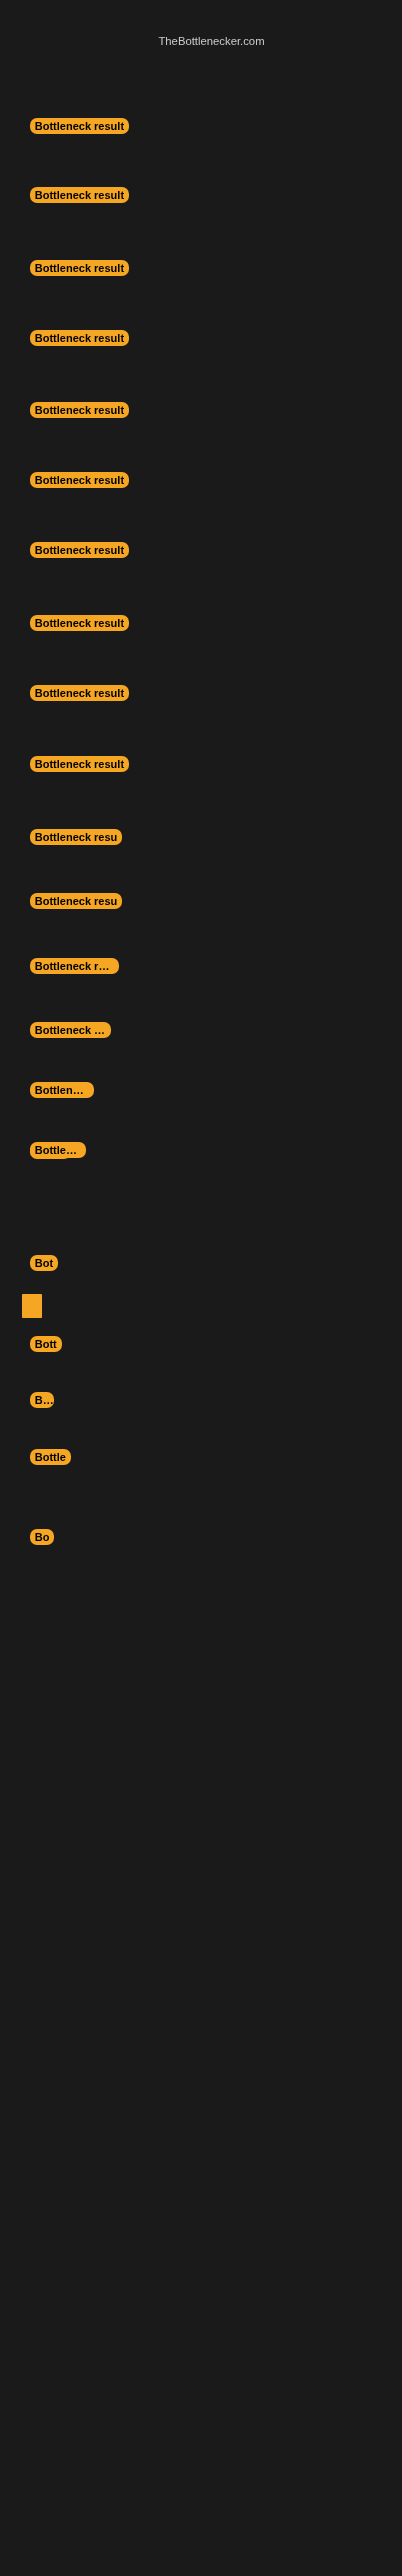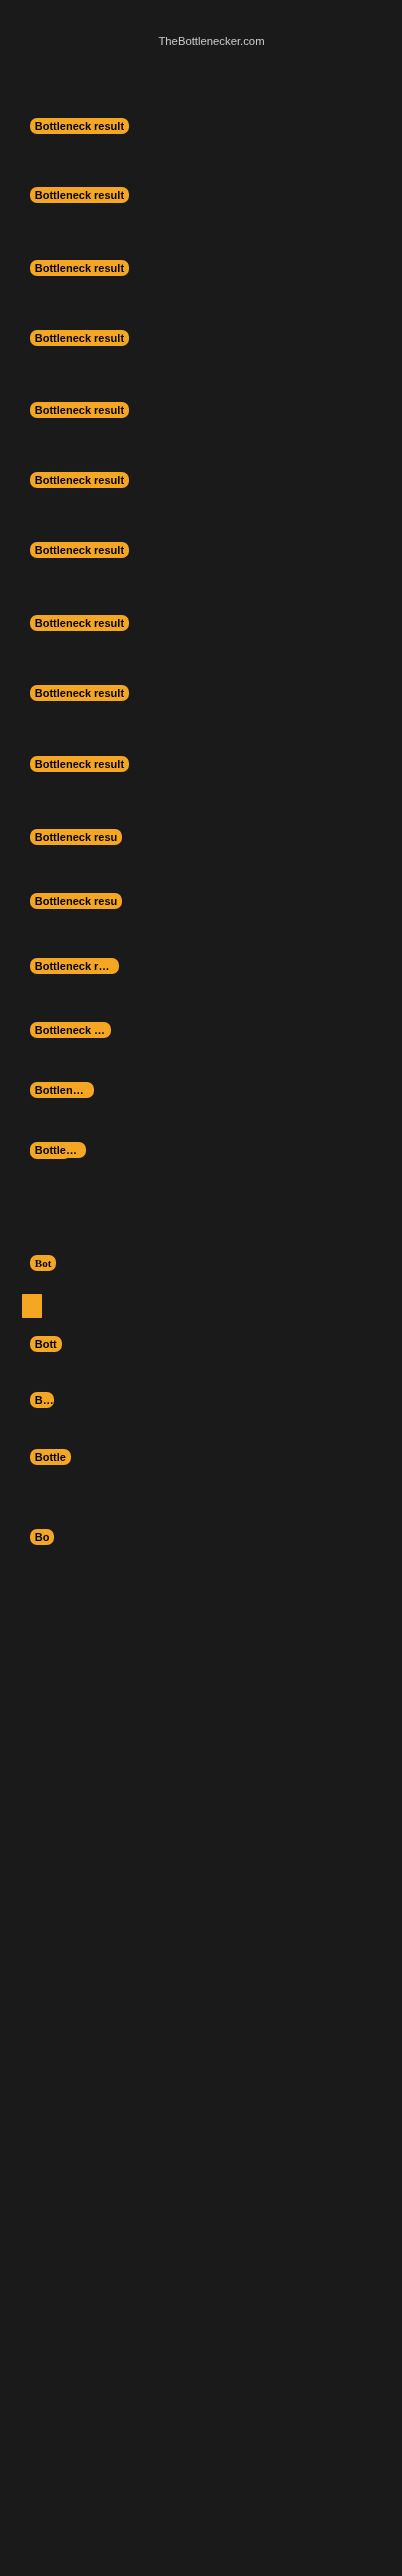--- a/index.html
+++ b/index.html
@@ -68,21 +68,21 @@
     <div class="badge-item" style="top: 543px; max-width: 121px;"><span class="badge" style="max-width: 121px;">Bottleneck result</span></div>
     <div class="badge-item" style="top: 613px; max-width: 117px;"><span class="badge" style="max-width: 117px;">Bottleneck result</span></div>
     <div class="badge-item" style="top: 684px; max-width: 115px;"><span class="badge" style="max-width: 115px;">Bottleneck result</span></div>
     <div class="badge-item" style="top: 757px; max-width: 105px;"><span class="badge" style="max-width: 105px;">Bottleneck resu</span></div>
     <div class="badge-item" style="top: 821px; max-width: 95px;"><span class="badge" style="max-width: 95px;">Bottleneck resu</span></div>
     <div class="badge-item" style="top: 886px; max-width: 89px;"><span class="badge" style="max-width: 89px;">Bottleneck resu</span></div>
     <div class="badge-item" style="top: 950px; max-width: 81px;"><span class="badge" style="max-width: 81px; text-align: right;">Bottleneck res</span></div>
     <div class="badge-item" style="top: 1010px; max-width: 64px;"><span class="badge" style="max-width: 64px;">Bottleneck</span></div>
     <div class="badge-item" style="top: 1071px; max-width: 42px;"><span class="badge" style="max-width: 42px;">Bottle</span></div>
     <div class="badge-item" style="top: 1070px; max-width: 56px;"><span class="badge" style="max-width: 56px;">Bottlenec</span></div>
-    <div class="badge-item" style="top: 1183px; max-width: 31px;"><span class="badge" style="max-width: 31px; font-family: Liberation Serif, serif;">Bot</span></div>
+    <div class="badge-item" style="top: 1183px; max-width: 31px;"><span class="badge" style="max-width: 31px;">Bot</span></div>
     <div class="badge-item" style="top: 1264px; max-width: 34px;"><span class="badge" style="max-width: 34px; text-align: center;">Bott</span></div>
     <div class="badge-item" style="top: 1320px; max-width: 24px;"><span class="badge" style="max-width: 24px;">Bo</span></div>
     <div class="badge-item" style="top: 1377px; max-width: 42px;"><span class="badge" style="max-width: 42px;">Bottle</span></div>
     <div class="vertical-line" style="top: 1232px; height: 24px;"></div>
     <div class="vertical-line" style="top: 2548px; height: 24px;"></div>
     <div class="badge-item" style="top: 1457px; max-width: 32px;"><span class="badge" style="max-width: 32px;">Bo</span></div>
   </div>
 
 
 </body></html>

